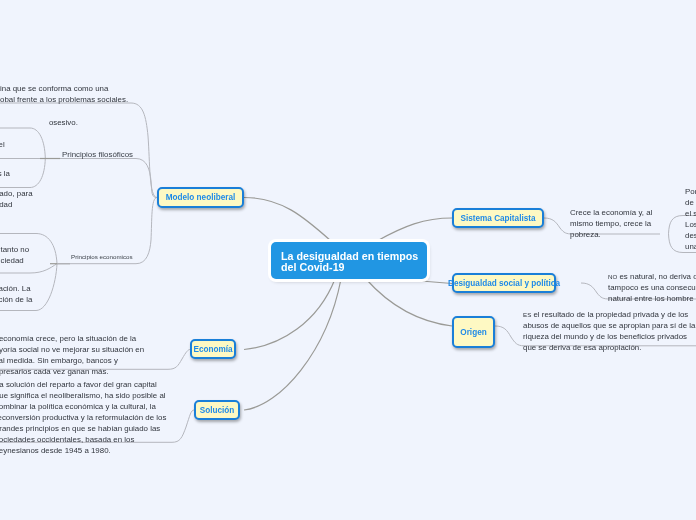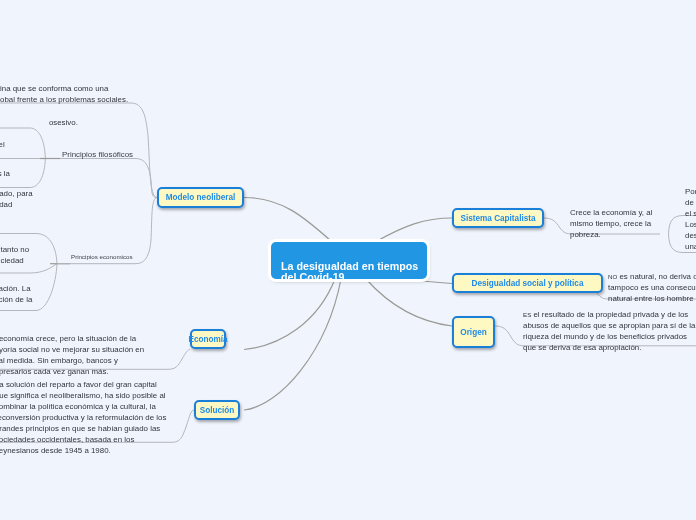--- a/index.html
+++ b/index.html
@@ -5,21 +5,21 @@
   html,body{margin:0;padding:0;}
   body{width:696px;height:520px;overflow:hidden;background:#f0f4fd;
        font-family:"Liberation Sans",sans-serif;
        }
   #canvas{position:relative;width:696px;height:520px;overflow:hidden;transform:translateZ(0);}
   svg.links{position:absolute;left:0;top:0;width:696px;height:520px;pointer-events:none;}
   svg.links path{fill:none;stroke:#9a9a96;stroke-width:1.2;}
   svg.links path.thin{stroke:#b4b6bd;stroke-width:1;}
   .node{position:absolute;box-sizing:border-box;}
   .central{background:#2196e3;color:#fff;border-radius:5px;font-weight:bold;font-size:10.7px;
-           line-height:11px;padding:19px 10px 7px;white-space:nowrap;
+           line-height:11px;padding:9px 10px 7px;white-space:nowrap;
            box-shadow:0 0 0 3px #fff, 1px 2px 4px rgba(0,0,0,.3);}
   .pill{background:#fef9c3;border:2px solid #1a7fd8;border-radius:5px;color:#1f8ae8;
         font-weight:bold;font-size:8.2px;white-space:nowrap;text-align:center;
         display:flex;align-items:center;justify-content:center;
         box-shadow:1px 2px 3px rgba(0,0,0,.32);}
   .txt{position:absolute;color:#31353d;font-size:7.9px;line-height:11px;white-space:pre;}
   .lbl{position:absolute;color:#3b4149;font-size:7.9px;white-space:nowrap;}
   .lbl.sm{font-size:6.2px;}
   .sc{font-size:6.2px;text-transform:uppercase;}
 </style>
@@ -56,30 +56,30 @@
     </g>
   </svg>
 
   <div class="node central" style="left:271px;top:242px;width:156px;height:37px;">
     <span>La desigualdad en tiempos<br>del Covid-19</span>
   </div>
 
   <div class="node pill" style="left:157px;top:187px;width:87px;height:21px;">
       <span>Modelo neoliberal</span>
     </div>
-  <div class="node pill" style="left:190px;top:329px;width:36px;height:20px;">
+  <div class="node pill" style="left:190px;top:339px;width:46px;height:20px;">
       <span>Economía</span>
     </div>
   <div class="node pill" style="left:194px;top:400px;width:46px;height:20px;">
       <span>Solución</span>
     </div>
   <div class="node pill" style="left:452px;top:208px;width:92px;height:20px;">
       <span>Sistema Capitalista</span>
     </div>
-  <div class="node pill" style="left:452px;top:273px;width:151px;height:20px;justify-content:center;">
+  <div class="node pill" style="left:452px;top:273px;width:104px;height:20px;justify-content:center;">
       <span>Desigualdad social y política</span>
     </div>
   <div class="node pill" style="left:452px;top:316px;width:43px;height:32px;">
       <span>Origen</span>
     </div>
 
   <div class="lbl" style="left:62px;top:150px;">Principios filosóficos</div>
   <div class="lbl sm" style="left:71px;top:253px;">Principios economicos</div>
 
   <div class="txt" style="left:0px;top:83.2px;">ina que se conforma como una<br>obal frente a los problemas sociales.</div>

